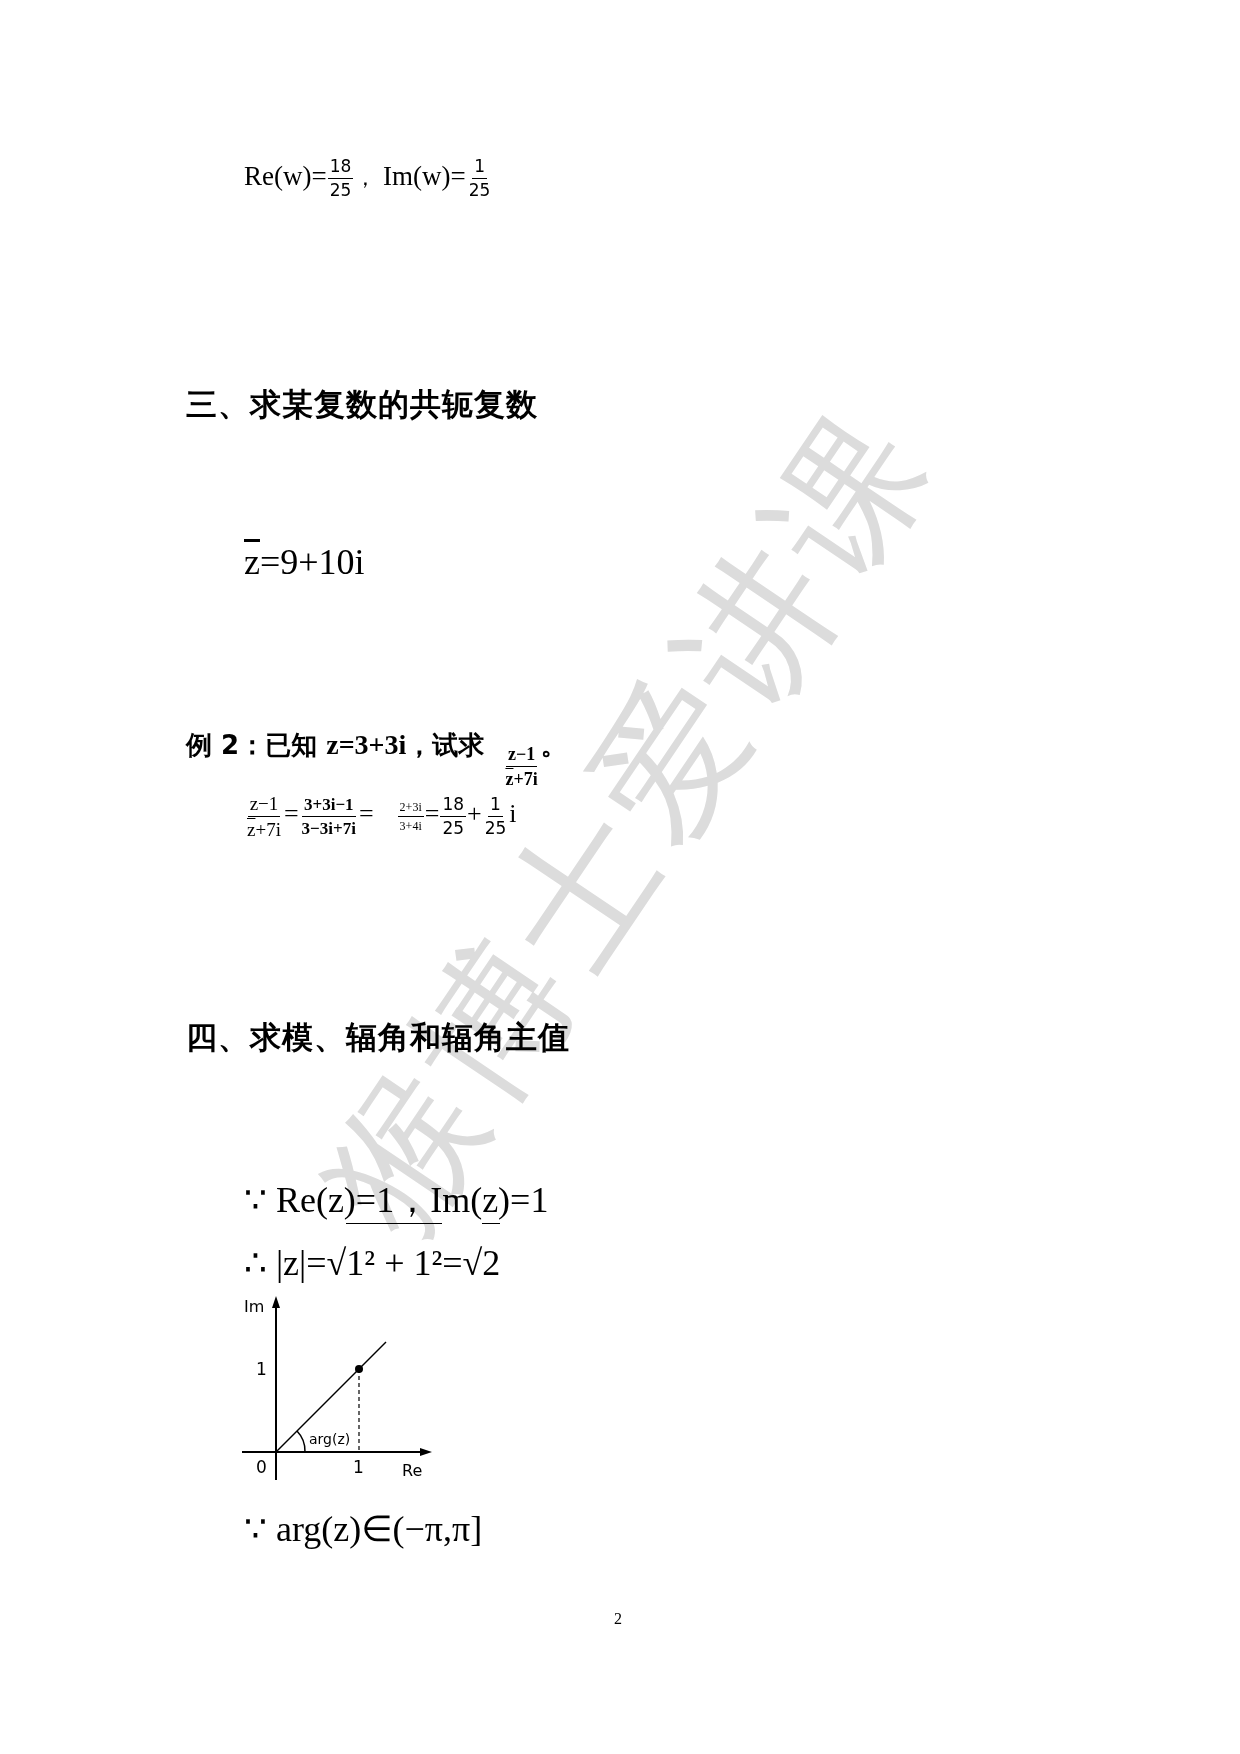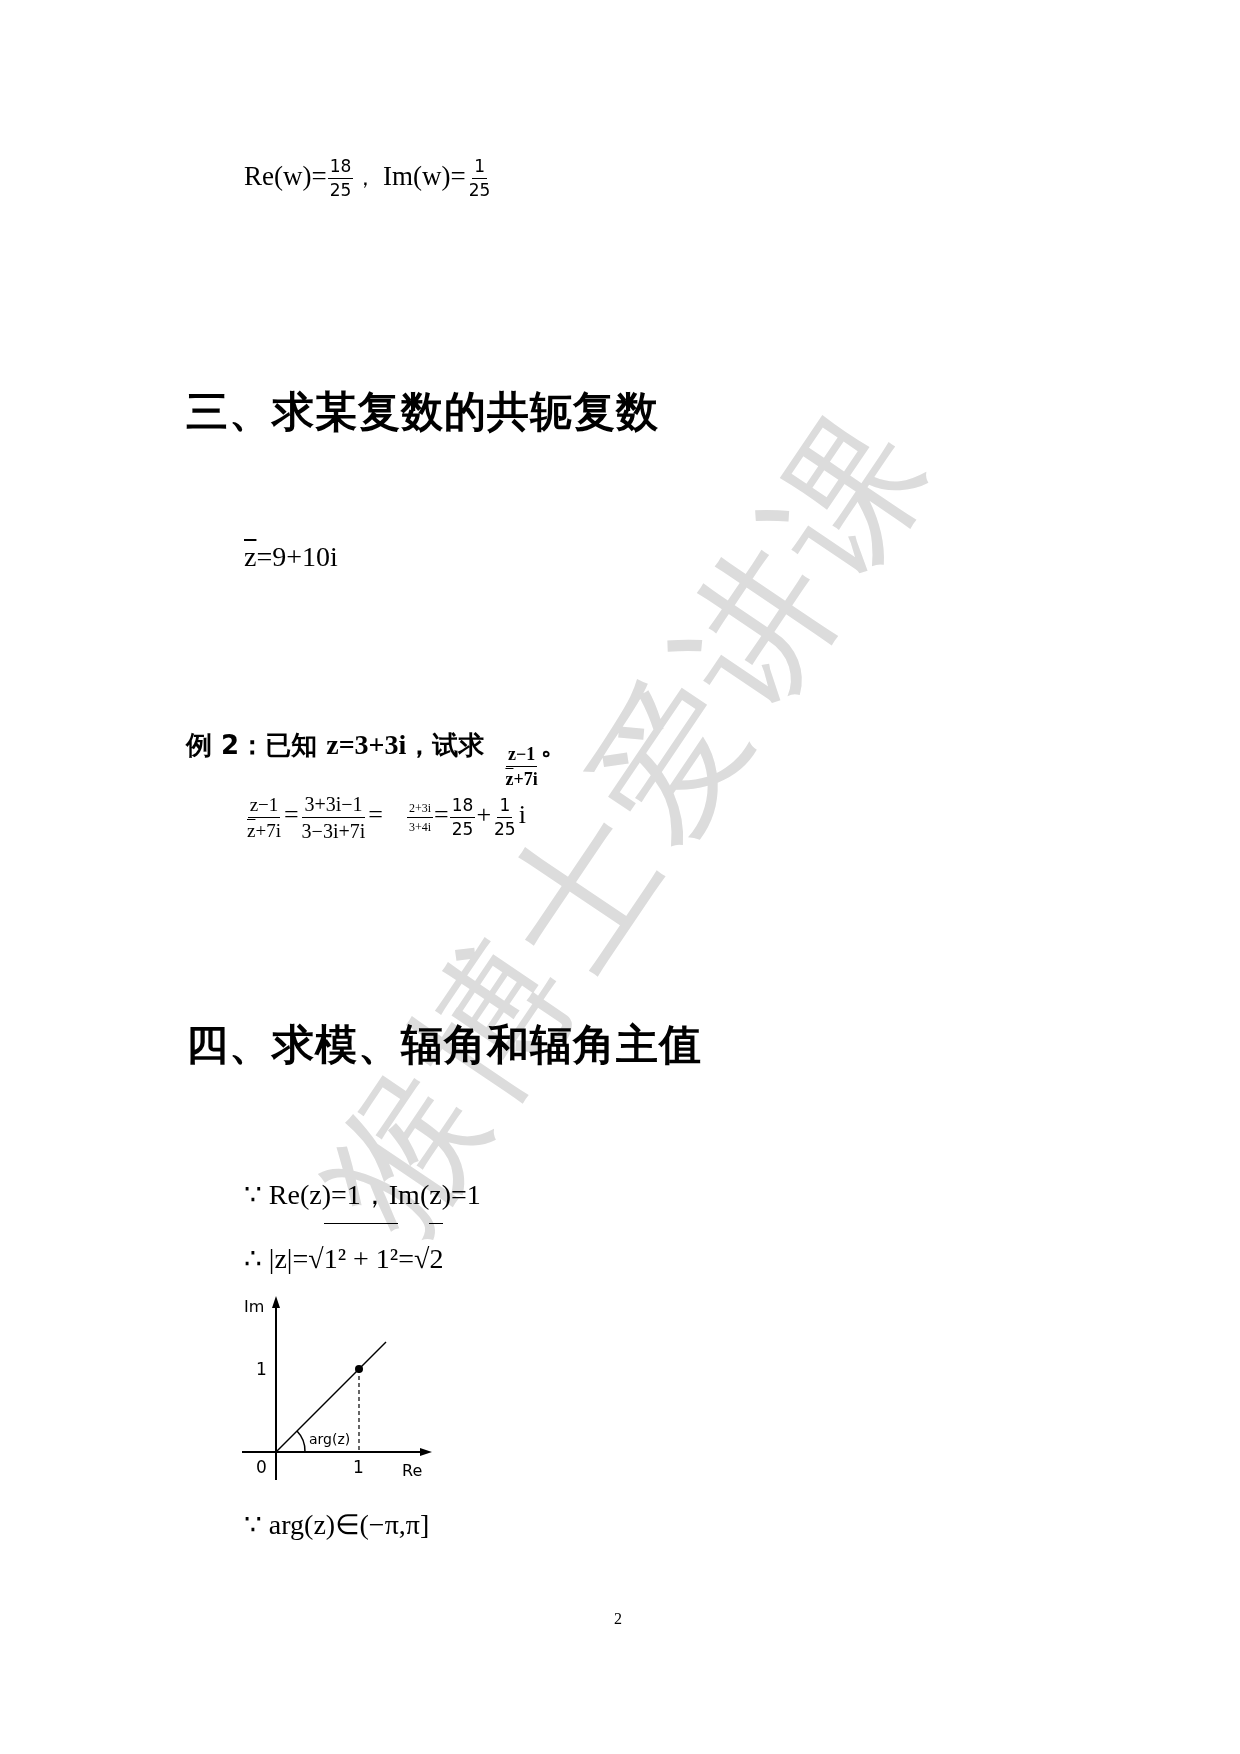--- a/index.html
+++ b/index.html
@@ -1,22 +1,22 @@
 <!DOCTYPE html>
 <html><head>
   <meta charset="utf-8">
   <style>
     html, body { margin: 0; padding: 0; background: #ffffff; }
     body { width: 1240px; height: 1754px; position: relative; overflow: hidden; color: #000; }
     .page { position: absolute; left: 0; top: 0; width: 1240px; height: 1754px; }
     .abs { position: absolute; white-space: nowrap; }
-    .heading { font-family: "DejaVu Sans", sans-serif; font-weight: bold; font-size: 42px; letter-spacing: 1px; text-align: right; }
+    .heading { font-family: "DejaVu Sans", sans-serif; font-weight: bold; font-size: 31px; letter-spacing: 1px; text-align: right; }
     .qline { font-family: "DejaVu Sans", sans-serif; font-weight: bold; font-size: 26px; }
     .qline .m { font-family: "Liberation Serif", serif; font-weight: bold; font-size: 28px; }
-    .body-math { font-family: "Liberation Serif", serif; font-size: 28px; }
+    .body-math { font-family: "Liberation Serif", serif; font-size: 36px; }
     .frac { display: inline-flex; flex-direction: column; align-items: center; vertical-align: middle; line-height: 1; margin: 0 1px; }
     .frac .num { padding: 0 2px 3px; border-bottom: 1.6px solid #000; }
     .frac .den { padding: 3px 2px 0; }
     .frac.small { font-family: "DejaVu Sans", sans-serif; font-size: 17px; }
     .frac.tiny { font-family: "DejaVu Sans", sans-serif; font-size: 17px; }
     .frac.bold { font-weight: bold; font-size: 16px; }
     .overline { text-decoration: overline; }
     .sqrt { border-top: 1.6px solid #000; padding-top: 19px; }
     .watermark { position: absolute; left: 282px; top: 1160px; transform-origin: 0 0; transform: rotate(-56deg);
       font-family: "DejaVu Sans", sans-serif; font-size: 150px; color: #dcdcdc; letter-spacing: 8px; white-space: nowrap; z-index: 0; pointer-events: none; }
@@ -52,21 +52,21 @@
     <div class="abs qline" style="left:186px; top:728px;">
       <span>例 2：已知 </span><span class="m">z=3+3i</span><span>，试求 </span>&nbsp;<span class="frac bold" style="font-family:'Liberation Serif',serif;font-size:18px;vertical-align:-6px;">
           <span class="num">z−1</span>
           <span class="den"><span class="overline">z</span><span>+7i</span></span>
         </span><span>。</span>
     </div>
     <div class="abs" style="left:244px; top:794px; font-family:'Liberation Serif',serif; font-size:26px;">
       <span class="frac tiny" style="font-family:'Liberation Serif',serif;font-size:19px;">
           <span class="num">z−1</span>
           <span class="den"><span class="overline">z</span><span>+7i</span></span>
-        </span><span>=</span><span class="frac tiny" style="font-family:'Liberation Serif',serif;font-size:20px;">
+        </span><span>=</span><span class="frac tiny" style="font-family:'Liberation Serif',serif;font-size:17px;font-weight:bold;">
           <span class="num">3+3i−1</span>
           <span class="den">3−3i+7i</span>
         </span><span>=</span><span class="frac tiny" style="font-family:'Liberation Serif',serif;font-size:12px;margin-left:24px;">
           <span class="num">2+3i</span>
           <span class="den">3+4i</span>
         </span><span>=</span><span class="frac tiny">
           <span class="num">18</span>
           <span class="den">25</span>
         </span><span>+</span><span class="frac tiny">
           <span class="num">1</span>

